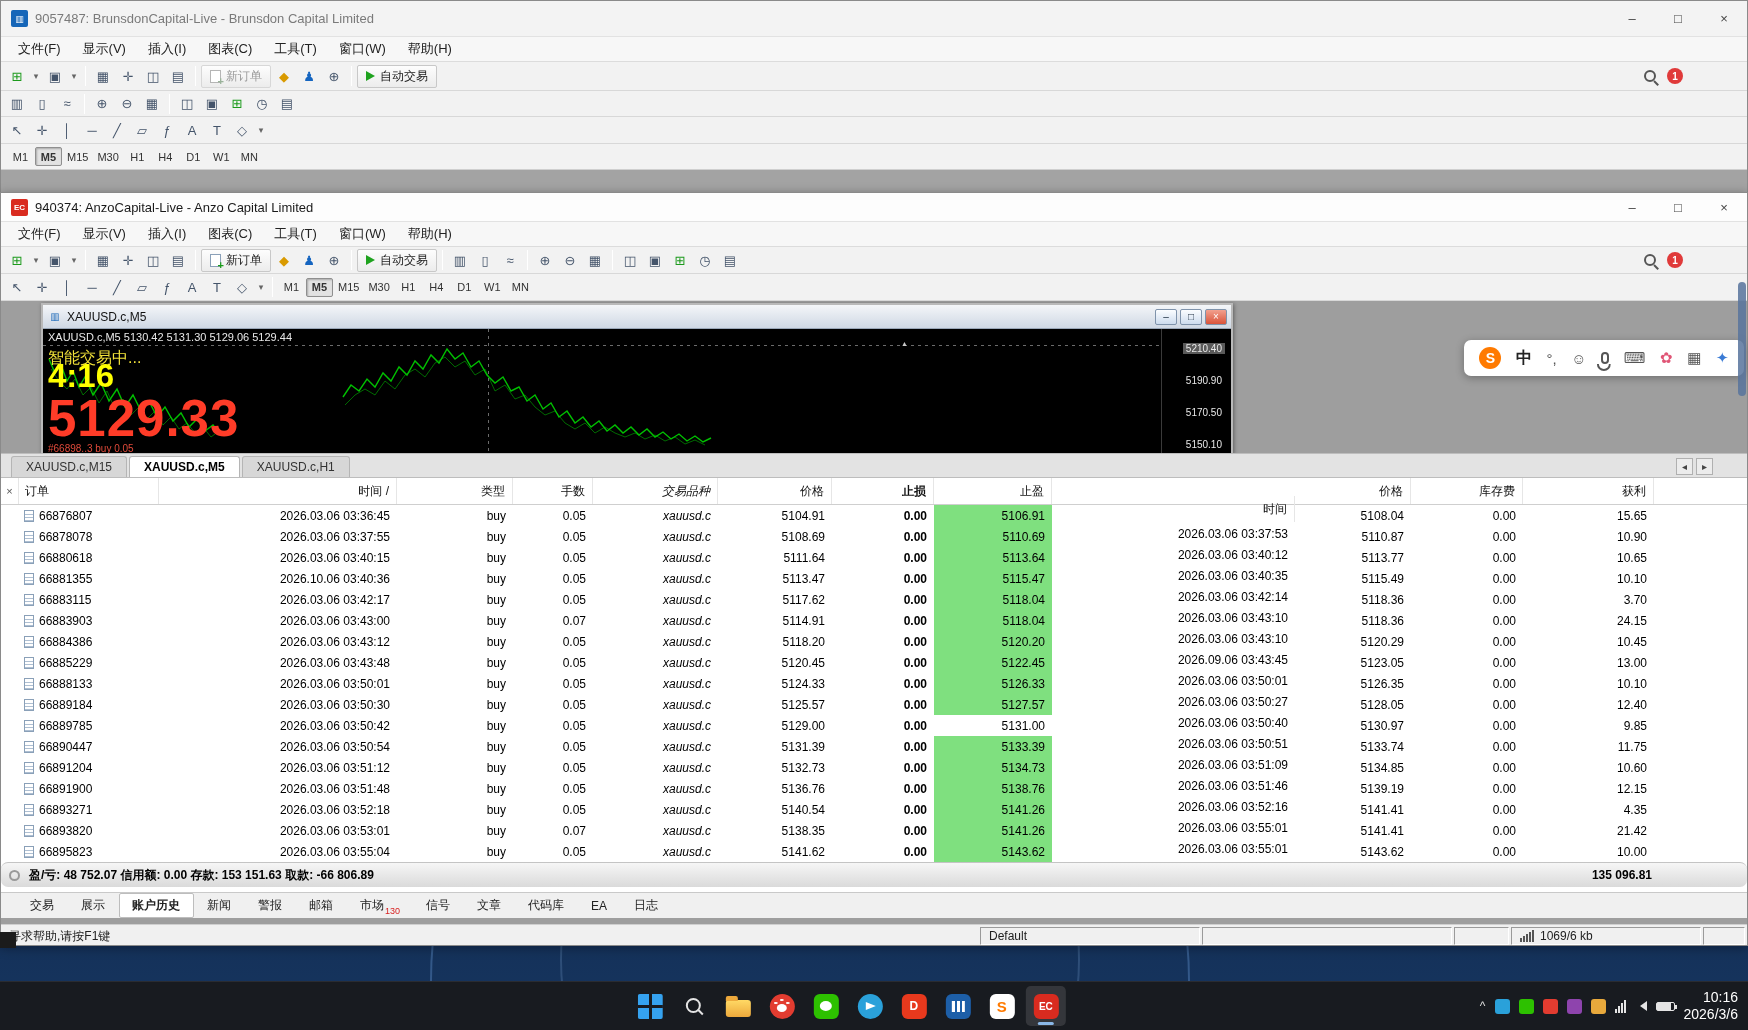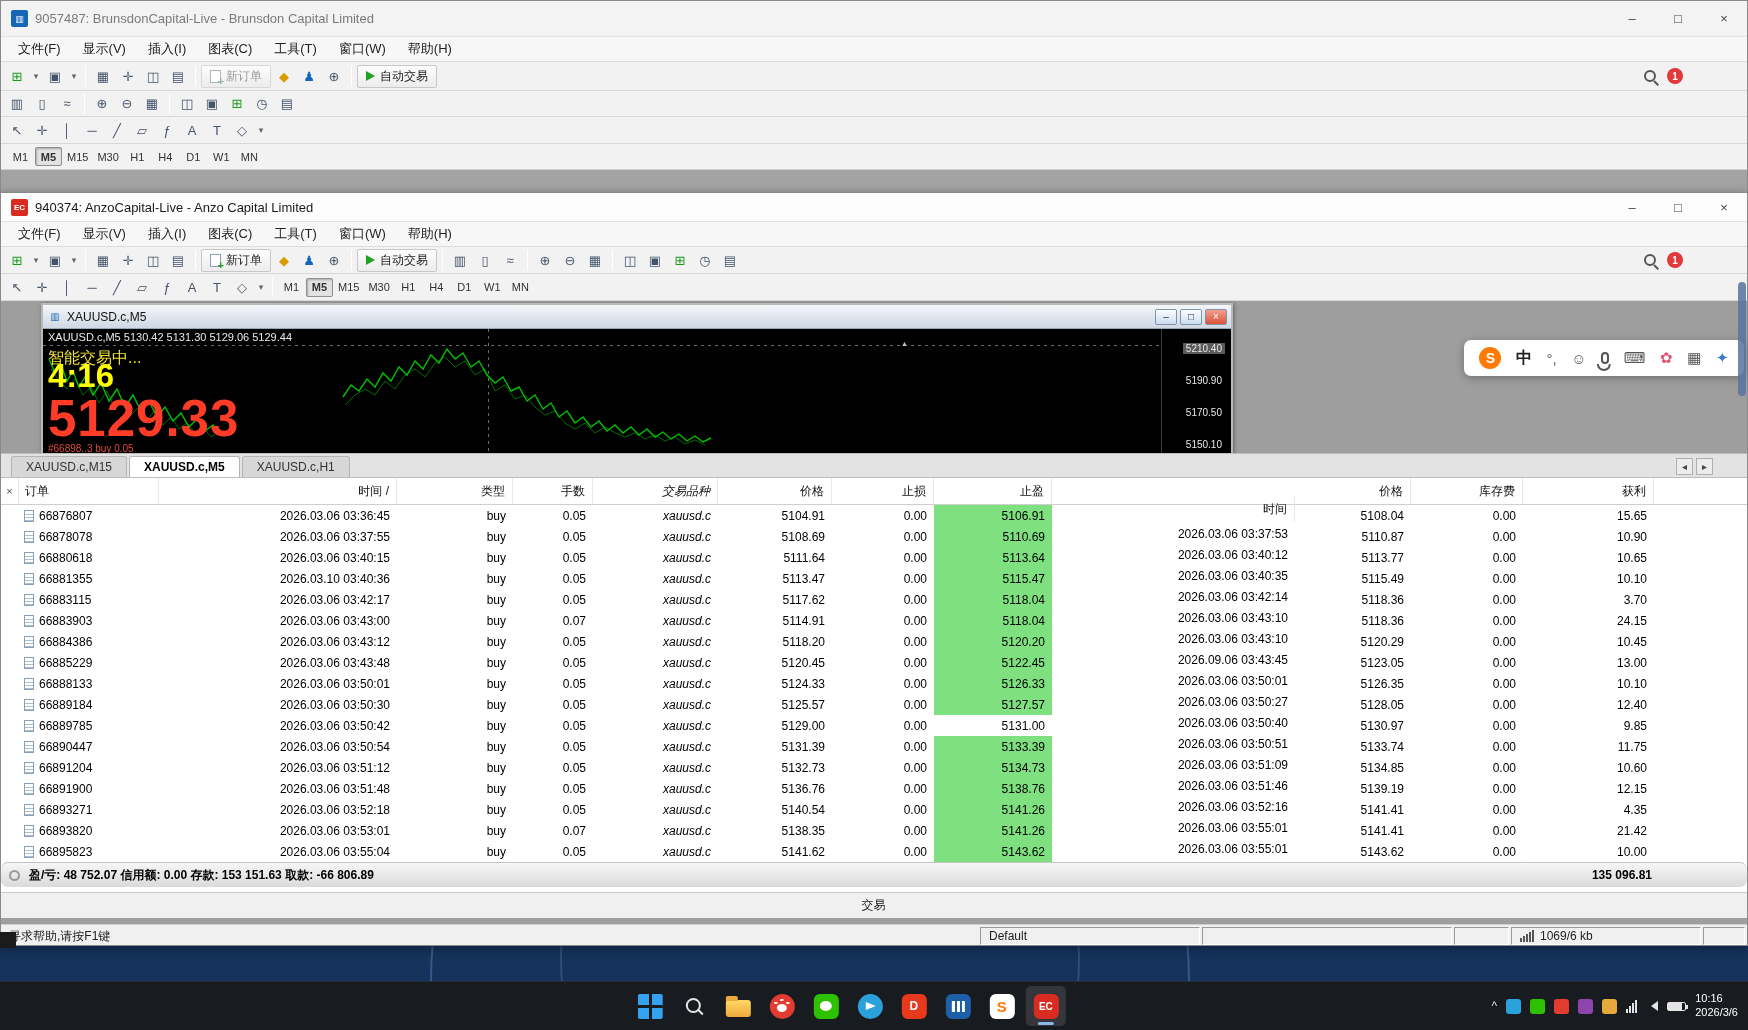--- a/index.html
+++ b/index.html
@@ -89,30 +89,30 @@
   
   .terminal { position:absolute; left:0; right:0; top:177px; height:414px; background:#fff; }
   .thead { display:flex; height:27px; align-items:center; border-bottom:1px solid #cfcfcf; background:#fff; }
   .hcell { font-size:12px; color:#111; border-right:1px solid #e6e6e6; height:100%; display:flex; align-items:center; justify-content:flex-end; padding-right:7px; }
   .rows { }
   .trow { display:flex; height:21px; align-items:center; }
   .cell { font-size:12px; color:#000; height:100%; display:flex; align-items:center; justify-content:flex-end; padding-right:7px; white-space:nowrap; }
   .c-close { width:18px; justify-content:center; padding:0; font-size:11px; color:#555; }
   .c-order { width:140px; justify-content:flex-start; gap:5px; padding-left:5px; }
   .c-time1 { width:238px; } .c-type { width:116px; } .c-lots { width:80px; } .c-symbol { width:125px;font-style:italic; }
-  .c-price1 { width:114px; } .c-sl { width:102px; } .c-tp { width:118px; } .c-time2 { width:243px;margin-top:36px; }
+  .c-price1 { width:114px; } .c-sl { width:102px;font-weight:bold; } .c-tp { width:118px; } .c-time2 { width:243px;margin-top:36px; }
   .c-price2 { width:116px; } .c-swap { width:112px; } .c-profit { width:131px; }
   .cell.green { background:#7fe07f; }
   .doc { width:10px; height:12px; flex:none; border:1px solid #8aa0b8; background:linear-gradient(#fff 0 3px,#aebfd2 3px 4px,#fff 4px 6px,#aebfd2 6px 7px,#fff 7px 9px,#aebfd2 9px 10px,#fff 10px); }
   .tfoot { position:absolute; left:0; right:0; top:384px; height:25px; background:linear-gradient(#f6f6f6,#dadada); border-top:1px solid #c4c4c4; display:flex; align-items:center; font-size:12px; font-weight:bold; color:#000;border-radius:7px; }
   .tfoot .circ { width:11px; height:11px; border:2px solid #9a9a9a; border-radius:50%; margin:0 9px 0 8px; flex:none; }
   .tfoot .total { position:absolute; right:95px; }
 
   
-  .bottom-tabs { position:absolute; left:0; right:0; top:591px; height:26px; background:#f0f0f0; border-top:1px solid #c9c9c9; display:flex; align-items:center; padding-left:0;flex-direction:column; }
+  .bottom-tabs { position:absolute; left:0; right:0; top:591px; height:26px; background:#f0f0f0; border-top:1px solid #c9c9c9; display:flex; align-items:center; padding-left:16px; }
   .ttab { font-size:12px; color:#222; padding:4px 13px; display:flex; align-items:flex-end; gap:1px; }
   .ttab.active { background:#fff; border:1px solid #bdbdbd; border-radius:2px; font-weight:bold; padding:3px 12px; }
   .tab-badge { color:#d81f1f; font-size:9px; position:relative; top:2px; }
 
   
   .statusbar { position:absolute; left:0; right:0; top:623px; height:23px; background:#f0f0f0; border-top:1px solid #cfcfcf; display:flex; align-items:center; font-size:12px; color:#222; }
   .st-help { flex:1; padding-left:8px; }
   .seg { height:18px; display:flex; align-items:center; padding:0 8px; border:1px solid; border-color:#9a9a9a #ffffff #ffffff #9a9a9a; margin-right:2px; font-size:12px; }
   .seg.default-cell { width:220px; } .seg.e1 { width:250px; } .seg.e2 { width:55px; } .seg.traffic-cell { width:190px; gap:6px; } .seg.e3 { width:42px; }
   .bars { display:flex; align-items:flex-end; gap:1px; }
@@ -156,21 +156,21 @@
   .ic.ec { background:#d92b1f; font-size:10px; letter-spacing:0; }
   .tray { position:absolute; right:10px; display:flex; align-items:center; gap:9px; color:#e6e6e6; }
   .tray .caret { font-size:12px; color:#ddd; }
   .mini { width:15px; height:15px; border-radius:3px; }
   .mini.m1{background:#2aa1da;} .mini.m2{background:#2dc100;} .mini.m3{background:#e23c30;} .mini.m4{background:#8e44ad;} .mini.m5{background:#e8a93c;}
   .bars-w { display:flex; align-items:flex-end; gap:1px; }
   .bars-w span { width:2px; background:#e4e4e4; } .bars-w span:nth-child(1){height:4px;} .bars-w span:nth-child(2){height:7px;} .bars-w span:nth-child(3){height:10px;} .bars-w span:nth-child(4){height:13px;}
   .vol { width:0; height:0; border:5px solid transparent; border-right:7px solid #e4e4e4; }
   .batt { width:19px; height:9px; border:1px solid #e4e4e4; border-radius:2px; position:relative; background:linear-gradient(90deg,#e4e4e4 0 80%,transparent 80%); }
   .batt::after { content:""; position:absolute; right:-3px; top:2px; width:2px; height:4px; background:#e4e4e4; }
-  .clockblk { text-align:left; font-size:11px; line-height:1.25; color:#fff; }
+  .clockblk { text-align:right; font-size:14px; line-height:1.25; color:#fff; }
 </style>
 </head>
 <body>
 
 <div class="screen">
 
   <div class="desktop">
     <div class="ring1"></div>
     <div class="ring2"></div>
   </div>
@@ -474,21 +474,21 @@
               <span class="cell c-price2">5113.77</span>
               <span class="cell c-swap">0.00</span>
               <span class="cell c-profit">10.65</span>
             </div>
             <div class="trow">
               <span class="cell c-close"></span>
               <span class="cell c-order">
                 <span class="doc"></span>
                 <span>66881355</span>
               </span>
-              <span class="cell c-time1">2026.03.10 03:40:36</span>
+              <span class="cell c-time1">2026.10.06 03:40:36</span>
               <span class="cell c-type">buy</span>
               <span class="cell c-lots">0.05</span>
               <span class="cell c-symbol">xauusd.c</span>
               <span class="cell c-price1">5113.47</span>
               <span class="cell c-sl">0.00</span>
               <span class="cell c-tp green">5115.47</span>
               <span class="cell c-time2">2026.03.06 03:42:14</span>
               <span class="cell c-price2">5115.49</span>
               <span class="cell c-swap">0.00</span>
               <span class="cell c-profit">10.10</span>

